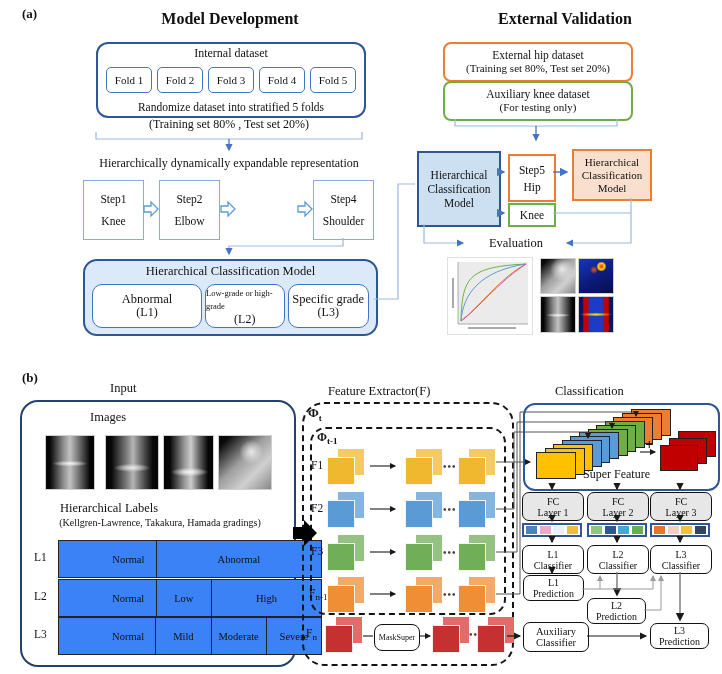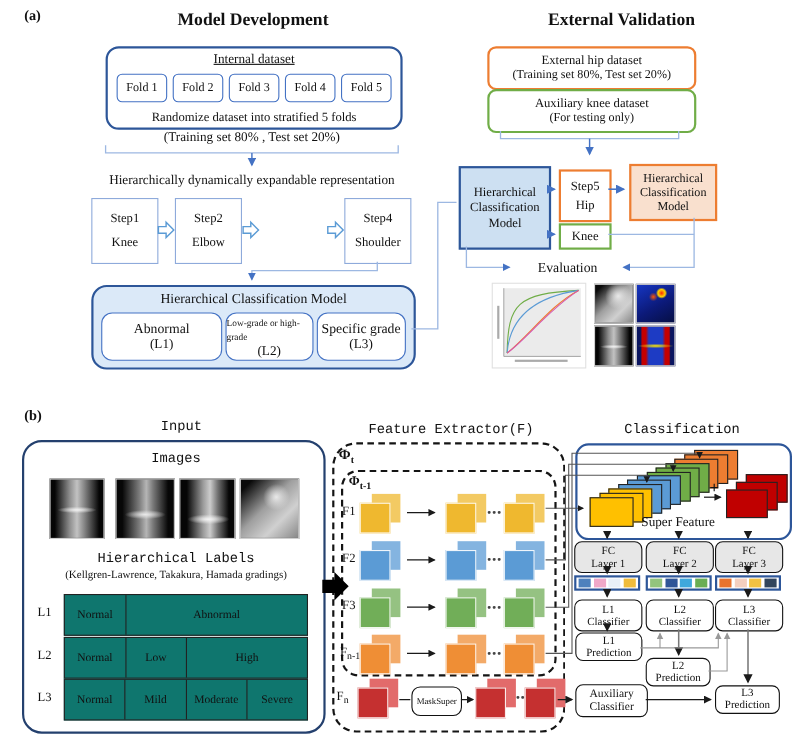--- a/index.html
+++ b/index.html
@@ -2,24 +2,24 @@
 <html><head>
 <meta charset="utf-8">
 <style>
   html,body{margin:0;padding:0;background:#ffffff;}
   .fig{position:relative;width:722px;height:674px;background:#fff;
        font-family:"Liberation Serif","DejaVu Serif",serif;color:#111;overflow:hidden;}
   .abs{position:absolute;}
   .ctr{text-align:center;}
   .panel-tag{font-weight:bold;font-size:13px;}
   .sec-title{font-weight:bold;font-size:16px;text-align:center;}
-  .sub-title{font-size:12.5px;text-align:center;font-family:Liberation Mono, monospace;}
+  .sub-title{font-size:12.5px;text-align:left;}
 
   
-  .internal-box{border:2px solid #2D5699;border-radius:12px;text-decoration:underline;}
+  .internal-box{border:2px solid #2D5699;border-radius:12px;}
   .internal-title{font-size:12px;text-align:center;margin-top:2px;}
   .folds{display:flex;gap:5px;position:absolute;left:8px;right:8px;top:23px;}
   .fold{flex:1;height:24px;border:1.6px solid #4472C4;border-radius:5px;
         font-size:11px;display:flex;align-items:center;justify-content:center;background:#fff;}
   .internal-cap{position:absolute;left:0;right:0;bottom:3px;font-size:11.5px;text-align:center;}
   .note{font-size:12px;text-align:center;}
   .stepbox{width:59px;height:58px;border:1.6px solid #8EAADB;background:#fff;
            display:flex;flex-direction:column;align-items:center;justify-content:center;gap:10px;
            font-size:11.5px;}
   .hcm{background:#DBE9F8;border:2px solid #2D5699;border-radius:14px;}
@@ -71,21 +71,21 @@
      radial-gradient(circle 5px at 44% 32%, #ff5500, rgba(0,0,200,0) 80%),
      linear-gradient(150deg,#1636c2 0%,#0c1a7a 55%,#060f45 100%);
      background-color:#0a1560;}
   .img-cam-knee{background-image:
      radial-gradient(ellipse 75% 9% at 50% 50%, #ffe900, rgba(0,0,0,0) 65%),
      linear-gradient(90deg,#0a1560 0 10%,#c40000 14% 24%,#1d3bc4 32% 68%,#c40000 76% 86%,#0a1560 90%);
      background-color:#0a1560;}
 
   
   .input-box{border:2px solid #24406E;border-radius:18px;}
-  .tbl-row{position:absolute;display:flex;border:1.6px solid #222;height:36px;background:#0f766e;}
+  .tbl-row{position:absolute;display:flex;border:1.6px solid #222;height:36px;background:#3b82f6;padding-left:42px;}
   .tbl-cell{display:flex;align-items:center;justify-content:center;font-size:10.5px;
             border-right:1.6px solid #222;}
   .tbl-cell:last-child{border-right:none;}
   .w1{flex:1;} .w2{flex:2;} .w3{flex:3;}
   .lvl-tag{font-size:11.5px;}
   .dashed-outer{border:2.5px dashed #141414;border-radius:22px;}
   .dashed-inner{border:2px dashed #141414;border-radius:16px;}
   .phi{font-weight:bold;font-size:13px;}
   .phi sub,.flabel sub{font-size:9px;}
   .flabel{font-size:11.5px;}

